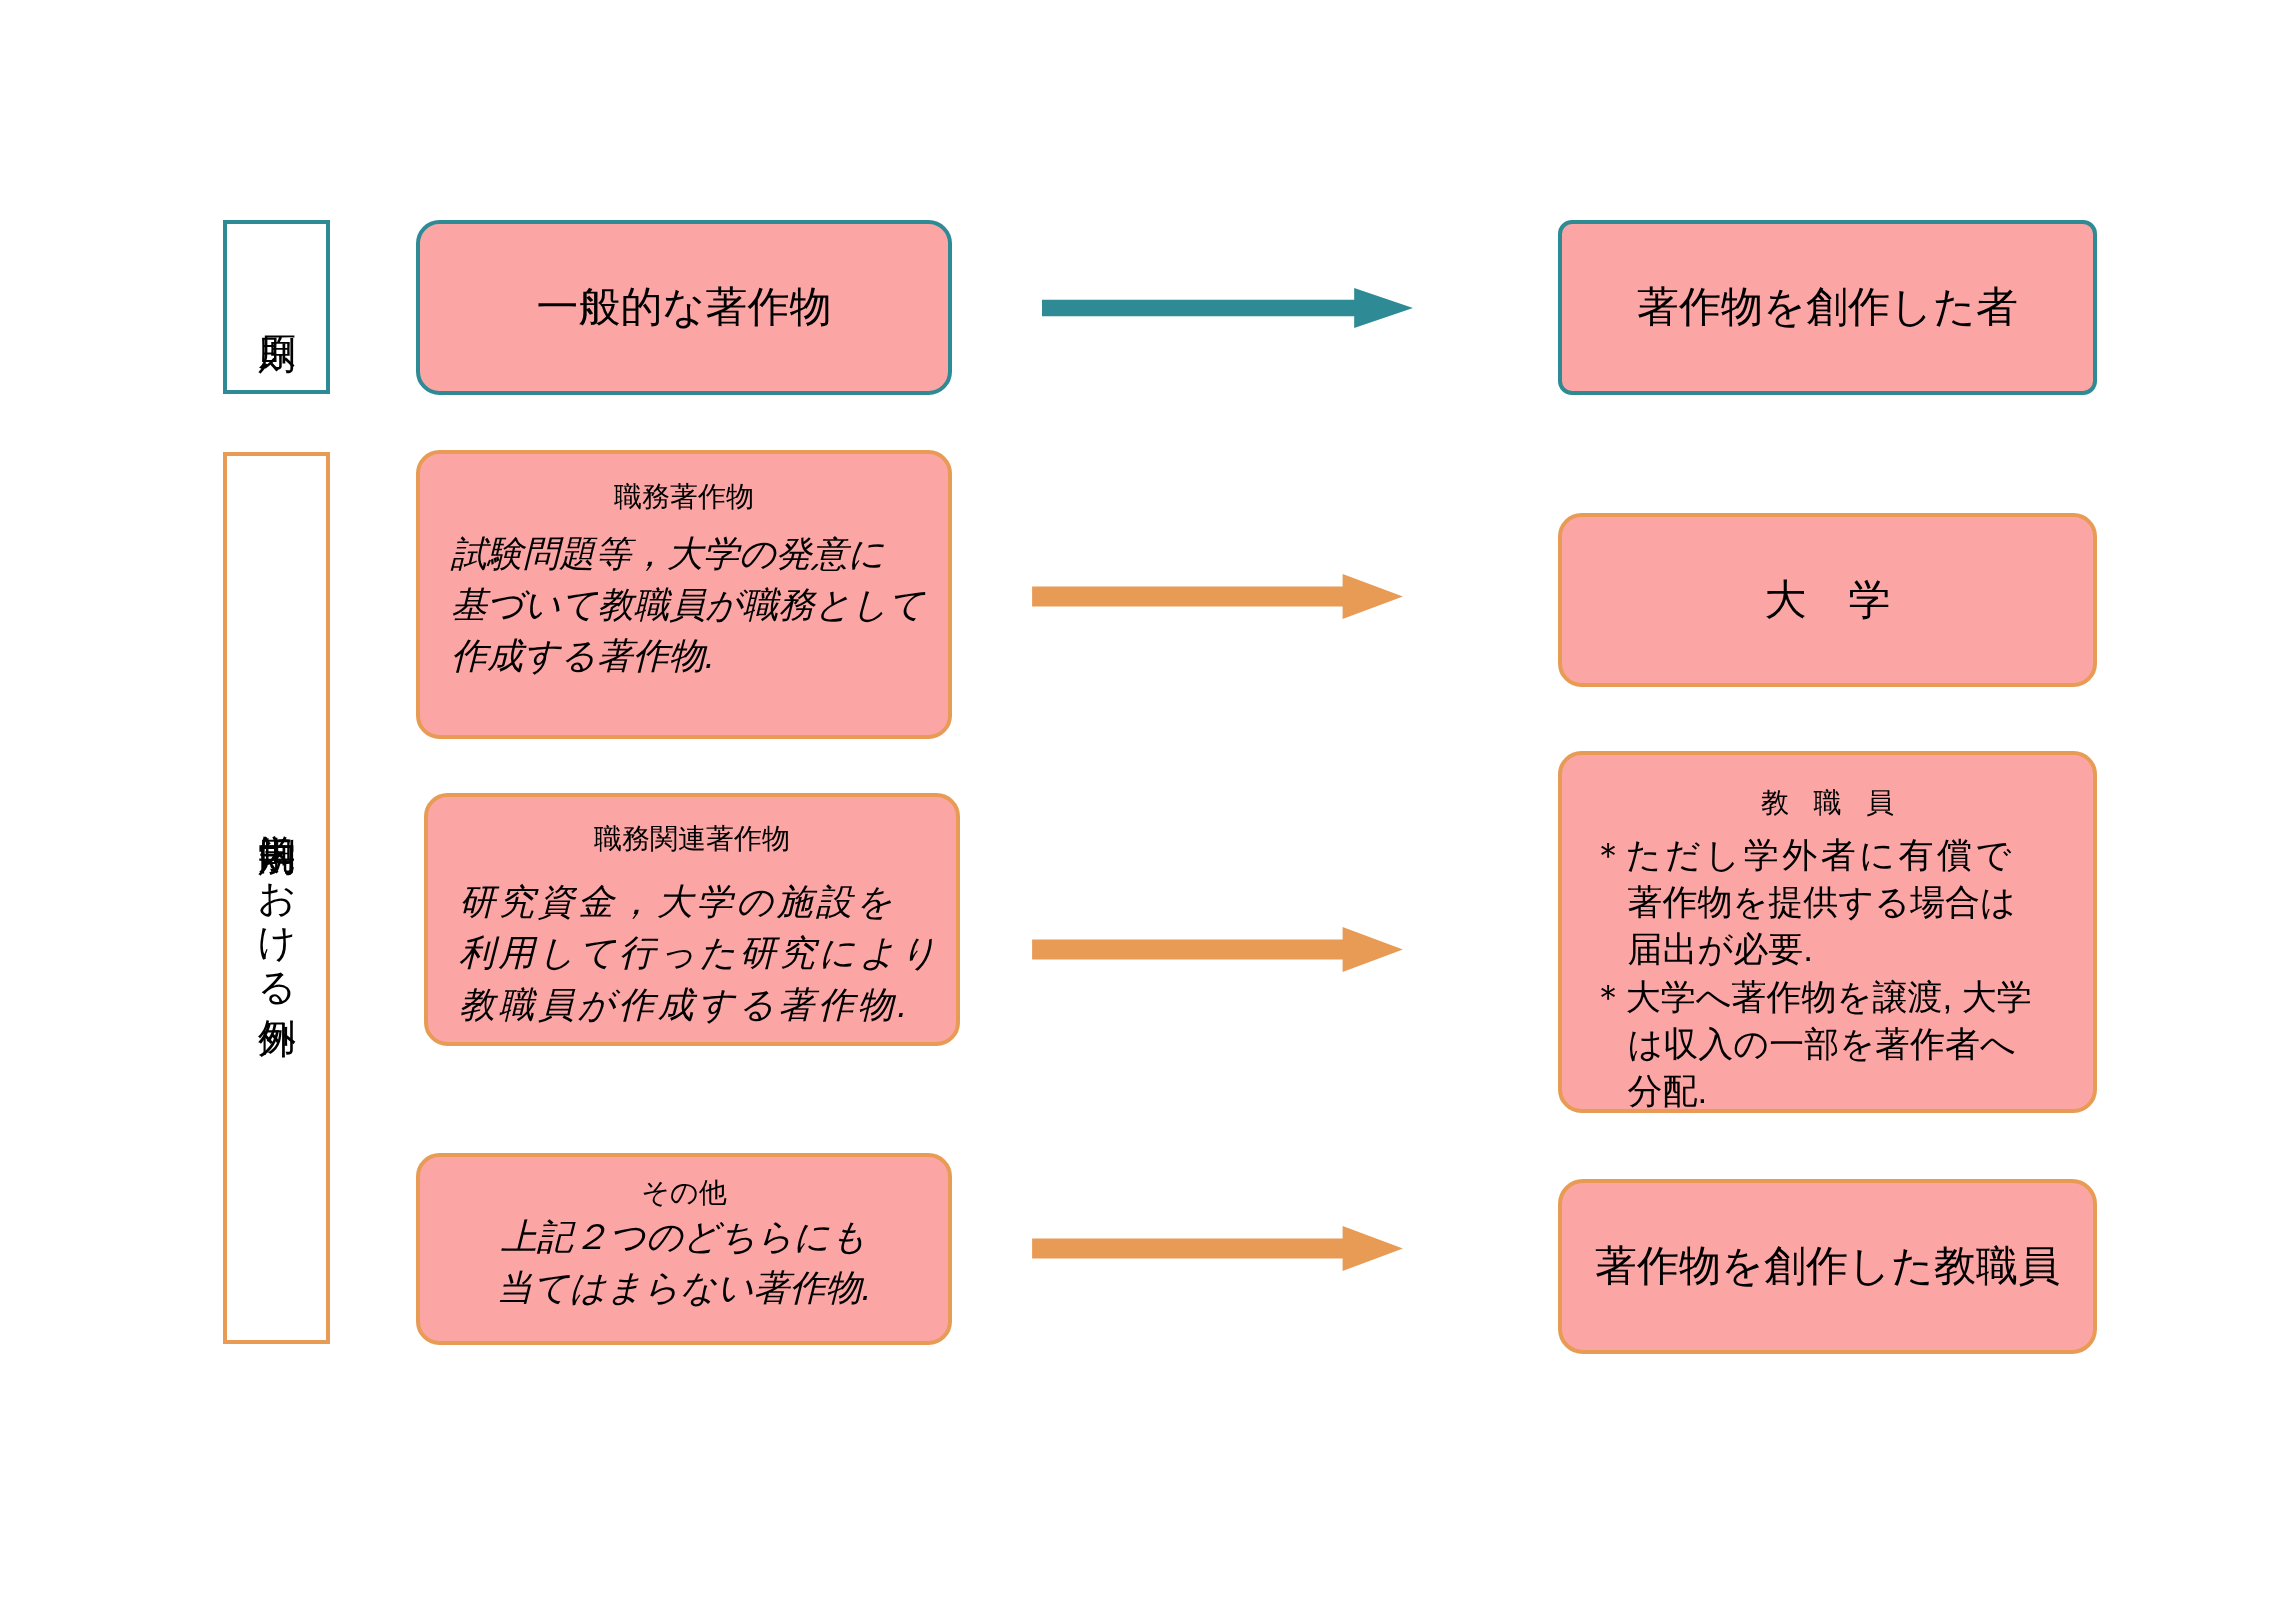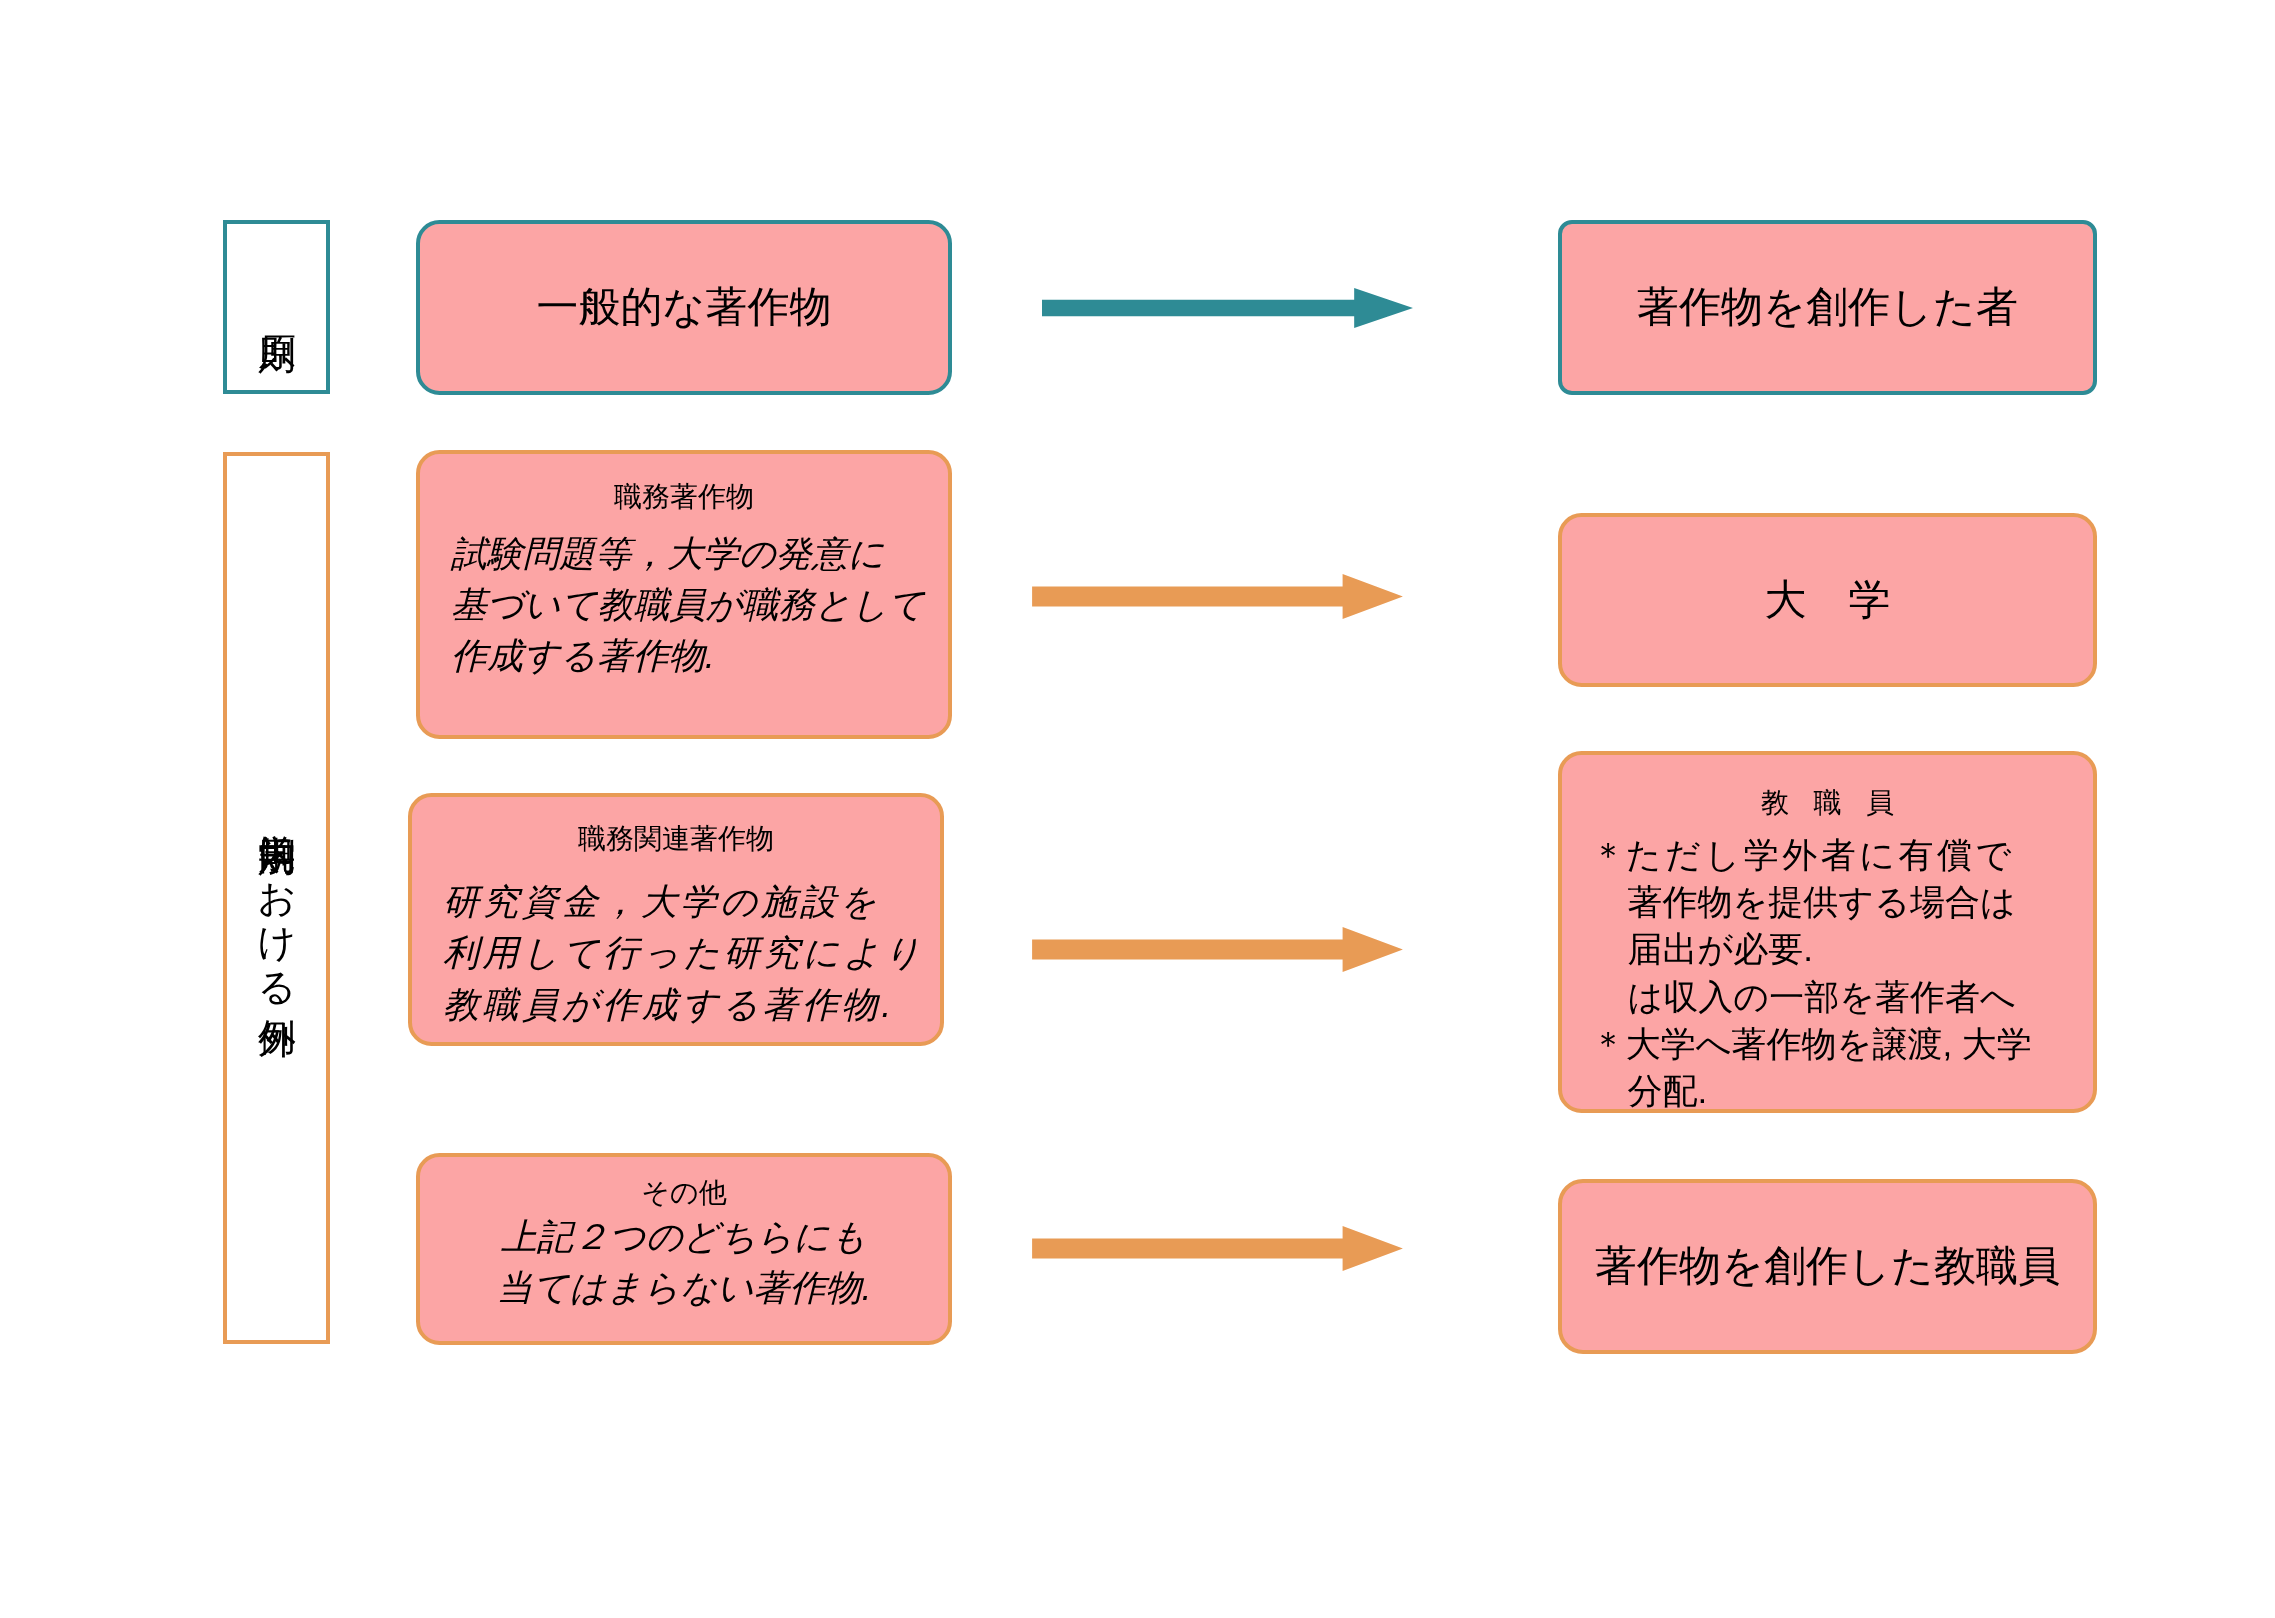--- a/index.html
+++ b/index.html
@@ -146,21 +146,21 @@
 
   <div class="box rounded orange-border" style="left:416px; top:450px; width:536px; height:289px; justify-content:flex-start; padding-top:25px;">
     <span class="title-line" style="margin-bottom:12.7px;">職務著作物</span>
     <span class="body-block body-left">
       <span class="ln">試験問題等，大学の発意に</span>
       <span class="ln">基づいて教職員が職務として</span>
       <span class="ln">作成する著作物.</span>
     </span>
   </div>
 
-  <div class="box rounded orange-border" style="left:408px; top:793px; width:536px; height:253px; justify-content:flex-start; padding-top:23.5px;">
+  <div class="box rounded orange-border" style="left:424px; top:793px; width:536px; height:253px; justify-content:flex-start; padding-top:23.5px;">
     <span class="title-line" style="margin-bottom:20px;">職務関連著作物</span>
     <span class="body-block body-left">
       <span class="ln spread-sm">研究資金，大学の施設を</span>
       <span class="ln spread-sm">利用して行った研究により</span>
       <span class="ln spread-sm">教職員が作成する著作物.</span>
     </span>
   </div>
 
   <div class="box rounded orange-border" style="left:416px; top:1153px; width:536px; height:192px; justify-content:flex-start; padding-top:18px;">
     <span class="title-line">その他</span>
@@ -204,22 +204,22 @@
 
   <div class="box rounded orange-border" style="left:1558px; top:751px; width:539px; height:362px; justify-content:flex-start; padding-top:30px;">
     <span class="title-line spread" style="margin-bottom:11px;">教 職 員</span>
     <span class="note-list">
       <span class="note-item">
         <span class="ln"><span>＊</span><span class="spread-sm">ただし学外者に有償で</span></span>
         <span class="ln cont">著作物を提供する場合は</span>
         <span class="ln cont">届出が必要.</span>
       </span>
       <span class="note-item">
+        <span class="ln"><span>＊</span><span>大学へ著作物を譲渡, 大学</span></span>
         <span class="ln cont">は収入の一部を著作者へ</span>
-        <span class="ln"><span>＊</span><span>大学へ著作物を譲渡, 大学</span></span>
         <span class="ln cont">分配.</span>
       </span>
     </span>
   </div>
 
   <div class="box rounded orange-border" style="left:1558px; top:1179px; width:539px; height:175px;border-radius:25px;">
     <span class="single-line">著作物を創作した教職員</span>
   </div>
 
 </div>

